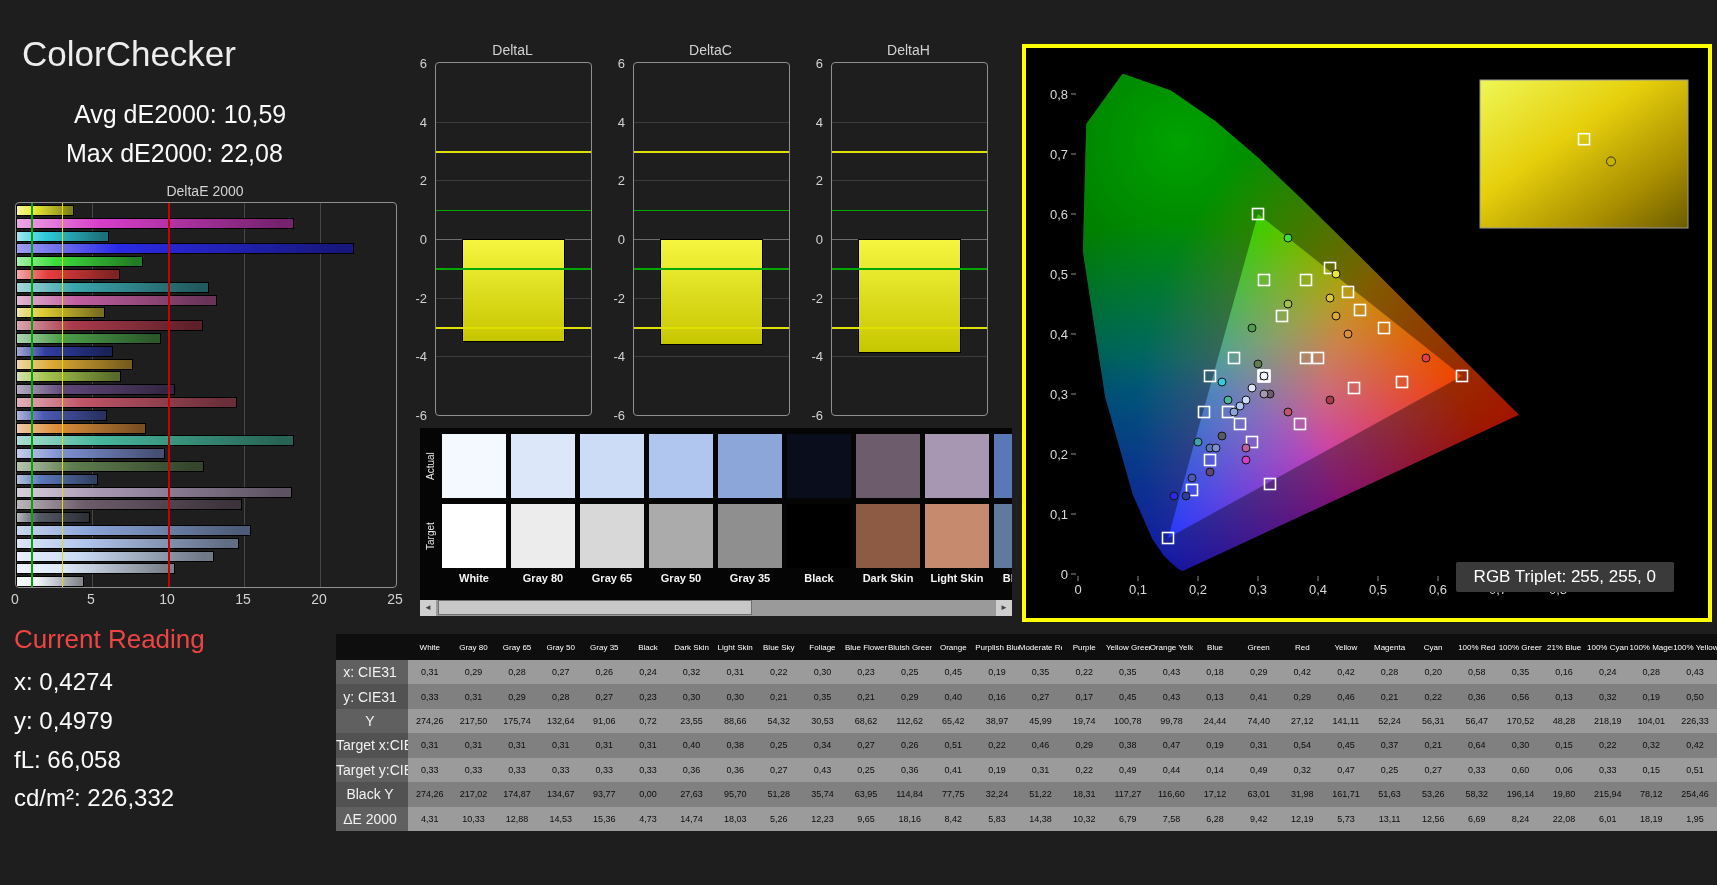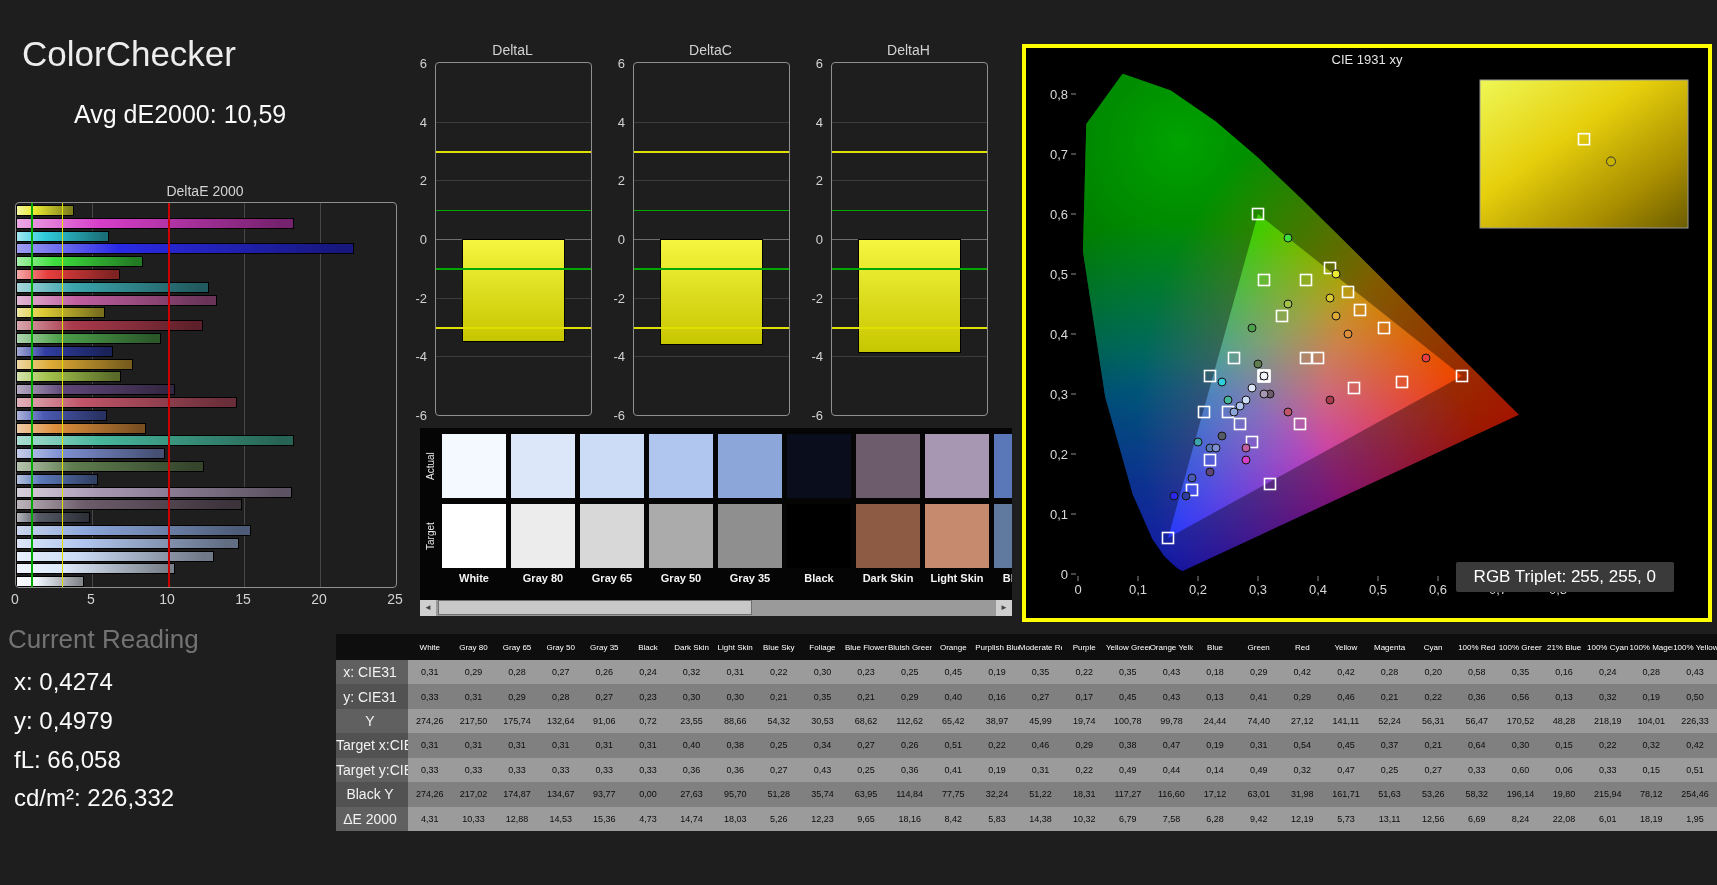--- a/index.html
+++ b/index.html
@@ -35,21 +35,21 @@
   .swatch-rowlabel{position:absolute;left:2px;width:16px;height:64px;writing-mode:vertical-rl;transform:rotate(180deg);color:#e8e8e8;font-size:10px;display:flex;align-items:center;justify-content:center}
   #swatch-scrollbar{position:absolute;left:0;right:0;bottom:0;height:16px;background:#9a9a9a;display:flex}
   .sb-arrow{width:16px;height:16px;background:#cfcfcf;color:#444;font-size:8px;line-height:16px;text-align:center;flex:0 0 auto}
   .sb-track{flex:1;position:relative}
   .sb-thumb{position:absolute;left:2px;top:0;height:15px;width:56%;background:#c8c8c8;border:1px solid #6f6f6f;box-sizing:border-box}
   #cie-panel{left:1022px;top:44px;width:690px;height:578px;background:#000;border:4px solid #ffff00;box-sizing:border-box}
   #cie-title{position:absolute;left:0;top:4px;width:100%;text-align:center;color:#e4e4e4;font-size:13px}
   #cie-svg-holder{position:absolute;left:2px;top:26px;width:678px;height:540px}
   .cietick{fill:#d9d9d9;font-size:13px;font-family:"Liberation Sans","DejaVu Sans",sans-serif}
   #rgb-triplet{position:absolute;right:34px;bottom:26px;background:#3a3a3a;color:#fff;font-size:17px;padding:5px 18px;border-radius:2px}
-  #cr-title{left:8px;top:624px;font-size:26px;color:#737373}
+  #cr-title{left:14px;top:624px;font-size:26px;color:#ef4444}
   .cr-line{position:absolute;left:14px;font-size:24px;color:#fafafa}
   #cr-x{top:668px}#cr-y{top:707px}#cr-fl{top:746px}#cr-cd{top:784px}
   #table-holder{left:336px;top:634px;width:1381px;height:197px}
   #color-table{border-collapse:collapse;table-layout:fixed;width:100%;height:100%}
   #color-table th,#color-table td{overflow:hidden;white-space:nowrap;padding:0}
   #color-table thead th{background:#0e0e0e;color:#fff;font-size:8px;font-weight:normal;height:26px;text-align:center}
   #color-table th.rowlabel{width:72px}
   #color-table td{font-size:9px;color:#0c0c0c;text-align:center}
   #color-table tbody th{font-size:14px;font-weight:normal;color:#f2f2f2;text-align:center;padding-right:4px}
   #color-table tbody tr:nth-child(odd) td{background:#9b9b9b}
@@ -57,20 +57,21 @@
   #color-table tbody tr:nth-child(odd) th{background:#606060}
   #color-table tbody tr:nth-child(even) th{background:#525252}
 </style>
 </head>
 <body>
 
 <div id="stage">
 
   <div class="abs" id="title">ColorChecker</div>
   <div class="abs" id="avg-line">Avg dE2000: 10,59</div>
+  <div class="abs" id="max-line">Max dE2000: 22,08</div>
 
   <div class="chart-title" id="deltae-title">DeltaE 2000</div>
   <div class="chart-frame" id="deltae-plot">
       <div class="vline" style="left: 76px; background: rgb(71, 71, 71);"></div>
       <div class="vline" style="left: 152px; background: rgb(71, 71, 71);"></div>
       <div class="vline" style="left: 228px; background: rgb(71, 71, 71);"></div>
       <div class="vline" style="left: 304px; background: rgb(71, 71, 71);"></div>
       <div class="hbar" style="top: 373.1px; width: 65.512px; background-color: rgb(242, 247, 255); background-image: linear-gradient(90deg, rgba(255, 255, 255, 0.55), rgba(255, 255, 255, 0) 30%, rgba(0, 0, 0, 0.45) 95%);"></div>
       <div class="hbar" style="top: 360.3px; width: 157.016px; background-color: rgb(220, 232, 250); background-image: linear-gradient(90deg, rgba(255, 255, 255, 0.55), rgba(255, 255, 255, 0) 30%, rgba(0, 0, 0, 0.45) 95%);"></div>
       <div class="hbar" style="top: 347.5px; width: 195.776px; background-color: rgb(204, 220, 246); background-image: linear-gradient(90deg, rgba(255, 255, 255, 0.55), rgba(255, 255, 255, 0) 30%, rgba(0, 0, 0, 0.45) 95%);"></div>
@@ -218,21 +219,20 @@
     <div id="swatch-scrollbar">
       <div class="sb-arrow">◄</div>
       <div class="sb-track">
         <div class="sb-thumb"></div>
       </div>
       <div class="sb-arrow">►</div>
     </div>
   </div>
 
   <div class="abs" id="cie-panel">
-    <div id="cie-title">CIE 1931 xy</div>
     <div id="cie-svg-holder"><svg width="678" height="540">
           <defs>
             <clipPath id="locClip">
               <path d="M154.5 497.0L150.1 494.8L144.0 489.4L136.4 482.2L124.5 465.3L104.8 420.4L77.2 323.0L54.9 177.0L58.3 49.9L94.6 -0.3L142.8 16.5L187.8 47.4L231.0 84.6L273.9 125.3L316.5 167.2L357.5 208.0L395.1 245.5L426.2 276.5L449.5 299.6L464.9 315.0L490.8 340.8Z"></path>
             </clipPath>
             <radialGradient id="gG" gradientUnits="userSpaceOnUse" cx="152.0" cy="68.0" r="432">
               <stop offset="0" stop-color="#00ff00"></stop>
               <stop offset="0.5" stop-color="#00a000"></stop>
               <stop offset="1" stop-color="#000000"></stop>
             </radialGradient>

